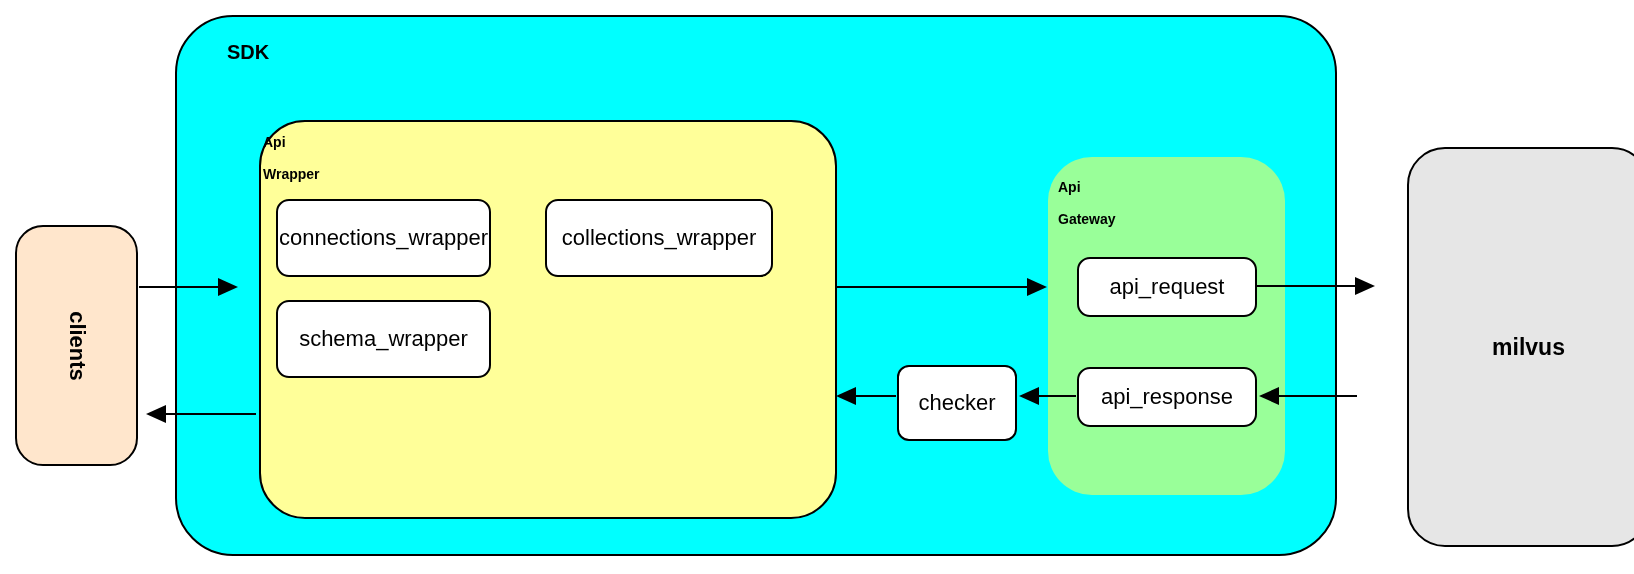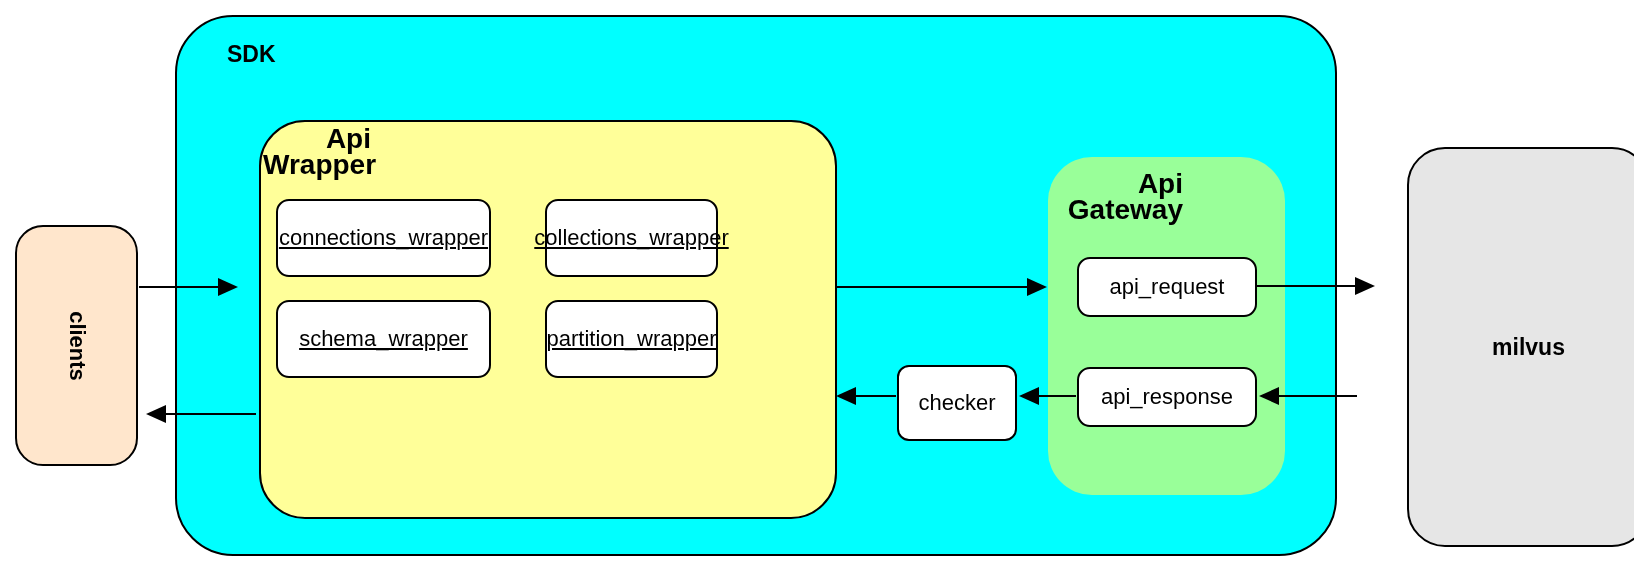--- a/index.html
+++ b/index.html
@@ -47,43 +47,43 @@
   
   .sdk {
     left: 175px; top: 15px; width: 1162px; height: 541px;
     background: #00FFFF;
     border-radius: 58px;
   }
   .sdk-label {
     position: absolute;
     left: 50px; top: 24px;
     font-weight: bold;
-    font-size: 23px;
+    font-size: 20px;
   }
   
   .api-wrapper {
     position: absolute;
     left: 82px; top: 103px; width: 578px; height: 399px; 
     background: #FFFF99;
     border: 2px solid #000000;
     border-radius: 46px;
     box-sizing: border-box;
   }
   .block-label {
     position: absolute;
     font-weight: bold;
-    font-size: 28px;
-    line-height: 26px;
-    text-align: right;
+    font-size: 14px;
+    line-height: 32px;
+    text-align: left;
     white-space: pre-line;
   }
   .api-wrapper .block-label { left: 2px; top: 4px; width: 108px; }
   .wbox { position: absolute; width: 215px; height: 78px; border-width: 2px; }
-  .col1 { left: 15px; text-decoration: underline; }
-  .col2 { left: 284px; width: 173px; text-decoration: underline; }
+  .col1 { left: 15px; }
+  .col2 { left: 284px; width: 228px; }
   .row1 { top: 77px; }
   .row2 { top: 178px; justify-content: center; }
   .row3 { top: 280px; }
   
   .checker {
     left: 897px; top: 365px; width: 120px; height: 76px;
     border-radius: 12px;
   }
   
   .api-gateway {
@@ -161,23 +161,20 @@
 Wrapper</div>
       <div class="node leaf wbox col1 row1">
         <span>connections_wrapper</span>
       </div>
       <div class="node leaf wbox col2 row1">
         <span>collections_wrapper</span>
       </div>
       <div class="node leaf wbox col1 row2">
         <span>schema_wrapper</span>
       </div>
-      <div class="node leaf wbox col2 row2">
-        <span>partition_wrapper</span>
-      </div>
     </div>
   </div>
 
   <div class="node leaf checker">
     <span>checker</span>
   </div>
 
   <div class="node api-gateway">
     <div class="block-label">Api
 Gateway</div>

